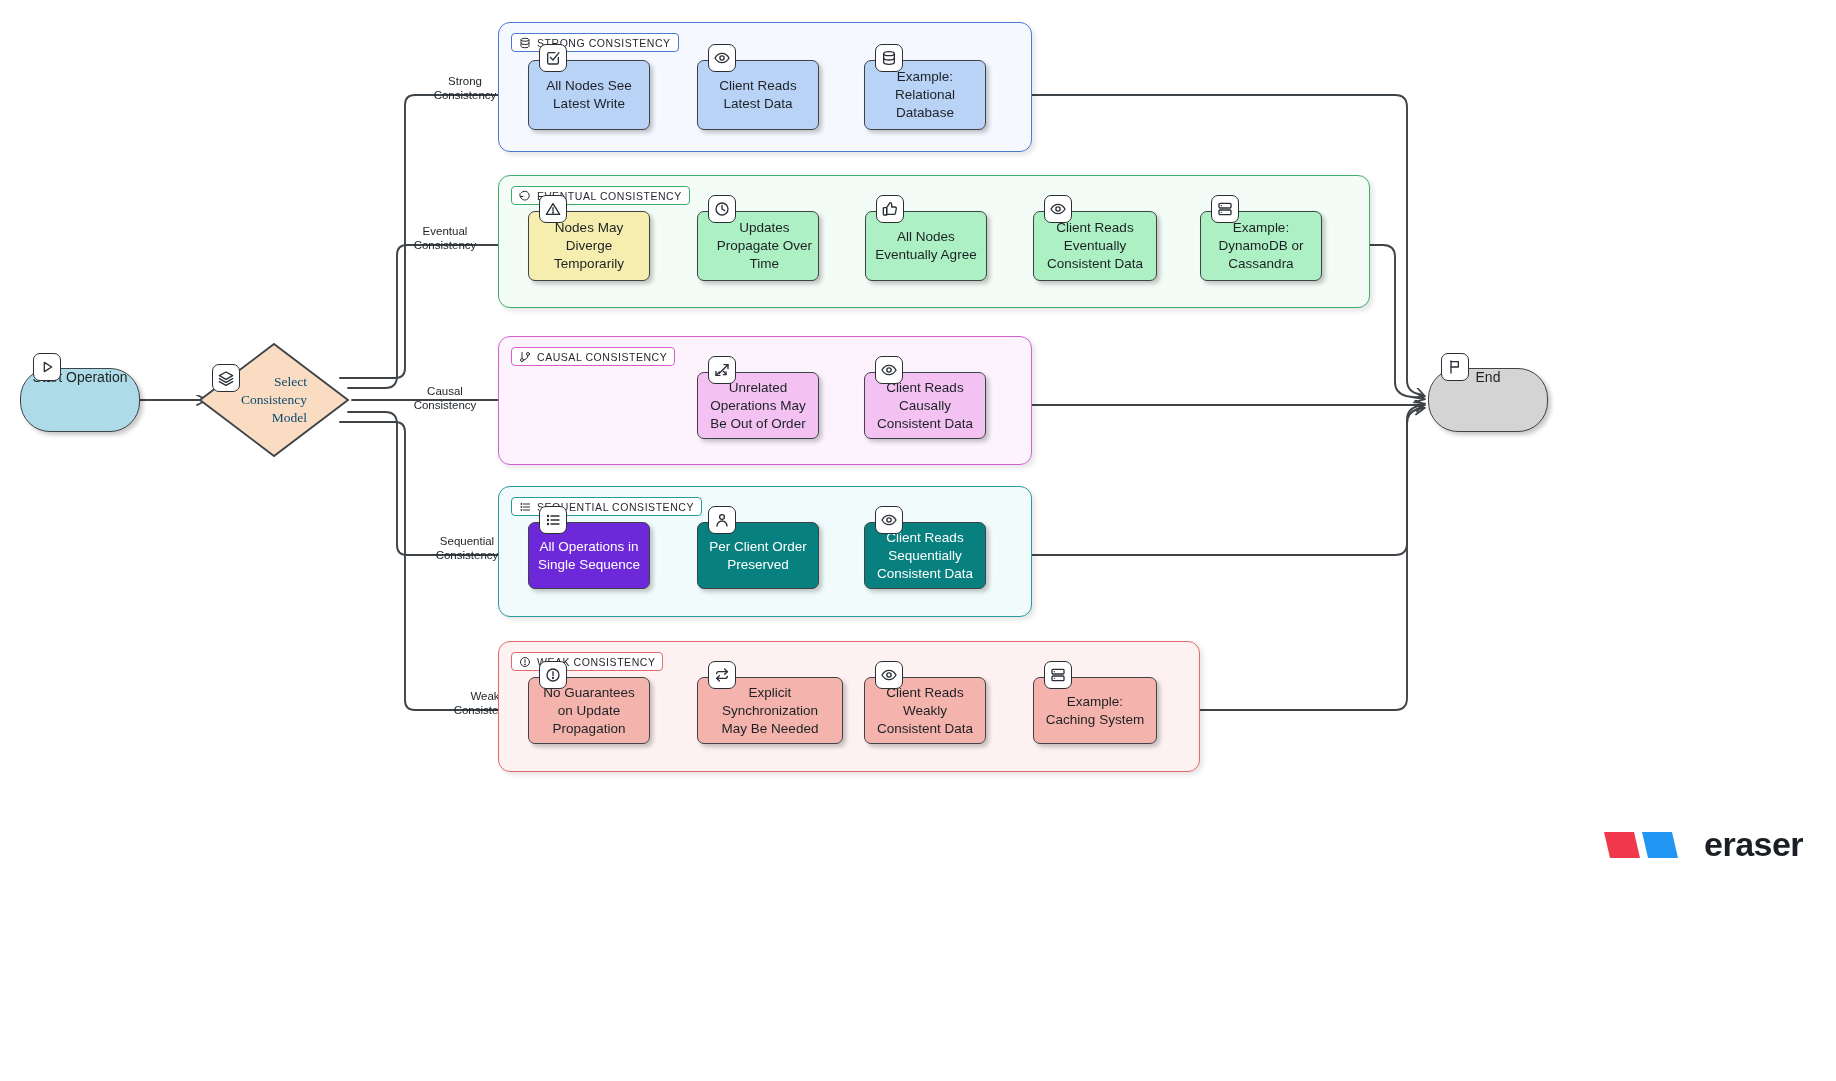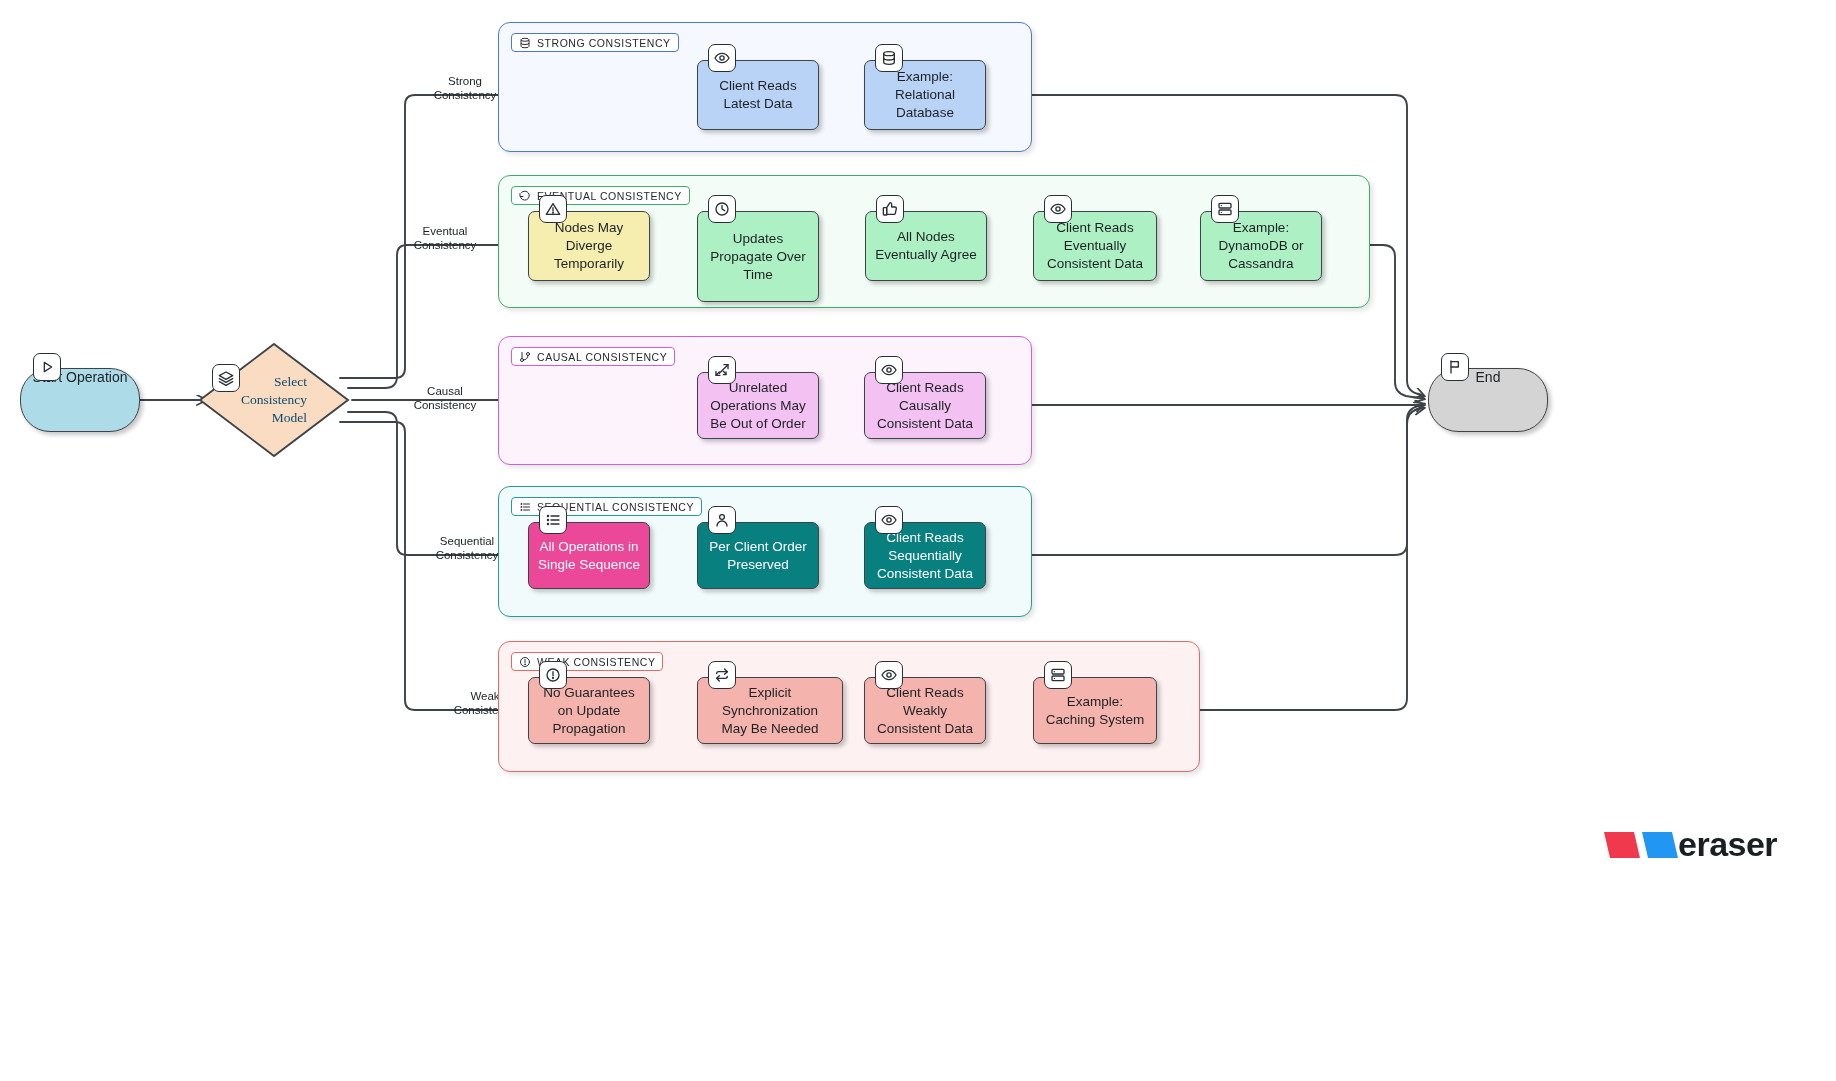--- a/index.html
+++ b/index.html
@@ -42,21 +42,21 @@
   .decision .dshape{position:absolute;inset:0;}
   .decision .dtext{position:relative;font-size:13.5px;line-height:18px;text-align:right;
                    color:#0c4a6e;white-space:pre-line;font-family:Liberation Serif, serif;}
   .decision .badge{left:16px;top:24px;z-index:4;}
 
   
   .elabel{position:absolute;font-size:11.5px;line-height:14px;text-align:center;color:#1d2125;
           white-space:pre-line;}
 
   
-  .logo{position:absolute;display:flex;align-items:center;gap:0;}
+  .logo{position:absolute;display:flex;align-items:center;gap:26px;}
   .logo .marks{display:flex;align-items:center;}
   .logo .wordmark{font-size:34px;font-weight:bold;color:#1b1f24;letter-spacing:-.5px;}
 </style>
 </head>
 <body>
 
 <div id="canvas">
 
   <svg class="wires" viewBox="0 0 1836 1081">
     <defs>
@@ -139,20 +139,30 @@
   <div class="group" style="left:498px;top:22px;width:534px;height:130px;border:1.9px solid #4a79d4;background:#f5f8fe;">
     <div class="group-tag" style="border:1.3px solid #4a79d4;">
       <svg class="gi" viewBox="0 0 24 24" fill="none" stroke="#2a2f35" stroke-width="2">
         <ellipse cx="12" cy="5.5" rx="8" ry="3"></ellipse>
           <path d="M4,5.5 v13 a8,3 0 0 0 16,0 v-13"></path>
         <path d="M4,12 a8,3 0 0 0 16,0"></path>
         </svg>
       <span>STRONG CONSISTENCY</span>
     </div>
   </div>
+  <div class="node" style="left:528px;top:60px;width:122px;height:70px;background:#b9d3f7;border:1.9px solid #3e4348;">
+    <span class="badge">
+      <svg viewBox="0 0 24 24" fill="none" stroke="#2a2f35" stroke-width="2" stroke-linecap="round" stroke-linejoin="round">
+        <path d="M20,11 v8 a2,2 0 0 1 -2,2 H6 a2,2 0 0 1 -2,-2 V6 a2,2 0 0 1 2,-2 h9"></path>
+        <polyline points="8,11 12,15 21,4"></polyline>
+        </svg>
+    </span>
+    <span class="lbl">All Nodes See
+Latest Write</span>
+  </div>
   <div class="node" style="left:697px;top:60px;width:122px;height:70px;background:#b9d3f7;border:1.9px solid #3e4348;">
     <span class="badge">
       <svg viewBox="0 0 24 24" fill="none" stroke="#2a2f35" stroke-width="2" stroke-linecap="round" stroke-linejoin="round">
         <path d="M1.5,12 S5.5,5 12,5 22.5,12 22.5,12 18.5,19 12,19 1.5,12 1.5,12Z"></path>
         <circle cx="12" cy="12" r="3.2"></circle>
         </svg>
     </span>
     <span class="lbl">Client Reads
 Latest Data</span>
   </div>
@@ -183,21 +193,21 @@
       <svg viewBox="0 0 24 24" fill="none" stroke="#2a2f35" stroke-width="2" stroke-linecap="round" stroke-linejoin="round">
         <path d="M12,4 L22,20 H2 Z"></path>
           <line x1="12" y1="10" x2="12" y2="15"></line>
         <circle cx="12" cy="17.6" r=".6" fill="#2a2f35"></circle>
         </svg>
     </span>
     <span class="lbl">Nodes May
 Diverge
 Temporarily</span>
   </div>
-  <div class="node" style="left:697px;top:211px;width:122px;height:91px;background:#acf0c3;border:1.9px solid #3e4348;">
+  <div class="node" style="left:697px;top:211px;width:122px;height:70px;background:#acf0c3;border:1.9px solid #3e4348;justify-content:flex-end;">
     <span class="badge">
       <svg viewBox="0 0 24 24" fill="none" stroke="#2a2f35" stroke-width="2" stroke-linecap="round" stroke-linejoin="round">
         <circle cx="12" cy="12" r="9"></circle>
           <polyline points="12,6.5 12,12 16,14.5"></polyline>
         </svg>
     </span>
     <span class="lbl">Updates
 Propagate Over
 Time</span>
   </div>
@@ -280,21 +290,21 @@
         <line x1="9" y1="6" x2="21" y2="6"></line>
           <line x1="9" y1="12" x2="21" y2="12"></line>
         <line x1="9" y1="18" x2="21" y2="18"></line>
           <circle cx="4.5" cy="6" r=".9" fill="#2a2f35"></circle>
         <circle cx="4.5" cy="12" r=".9" fill="#2a2f35"></circle>
           <circle cx="4.5" cy="18" r=".9" fill="#2a2f35"></circle>
         </svg>
       <span>SEQUENTIAL CONSISTENCY</span>
     </div>
   </div>
-  <div class="node dark" style="left:528px;top:522px;width:122px;height:67px;background:#ec4899;border:1.9px solid #3e4348;">
+  <div class="node dark" style="left:528px;top:522px;width:122px;height:67px;background:#6d28d9;border:1.9px solid #3e4348;">
     <span class="badge">
       <svg viewBox="0 0 24 24" fill="none" stroke="#2a2f35" stroke-width="2" stroke-linecap="round" stroke-linejoin="round">
         <line x1="9" y1="6" x2="21" y2="6"></line>
           <line x1="9" y1="12" x2="21" y2="12"></line>
         <line x1="9" y1="18" x2="21" y2="18"></line>
           <circle cx="4.5" cy="6" r=".9" fill="#2a2f35"></circle>
         <circle cx="4.5" cy="12" r=".9" fill="#2a2f35"></circle>
           <circle cx="4.5" cy="18" r=".9" fill="#2a2f35"></circle>
         </svg>
     </span>

